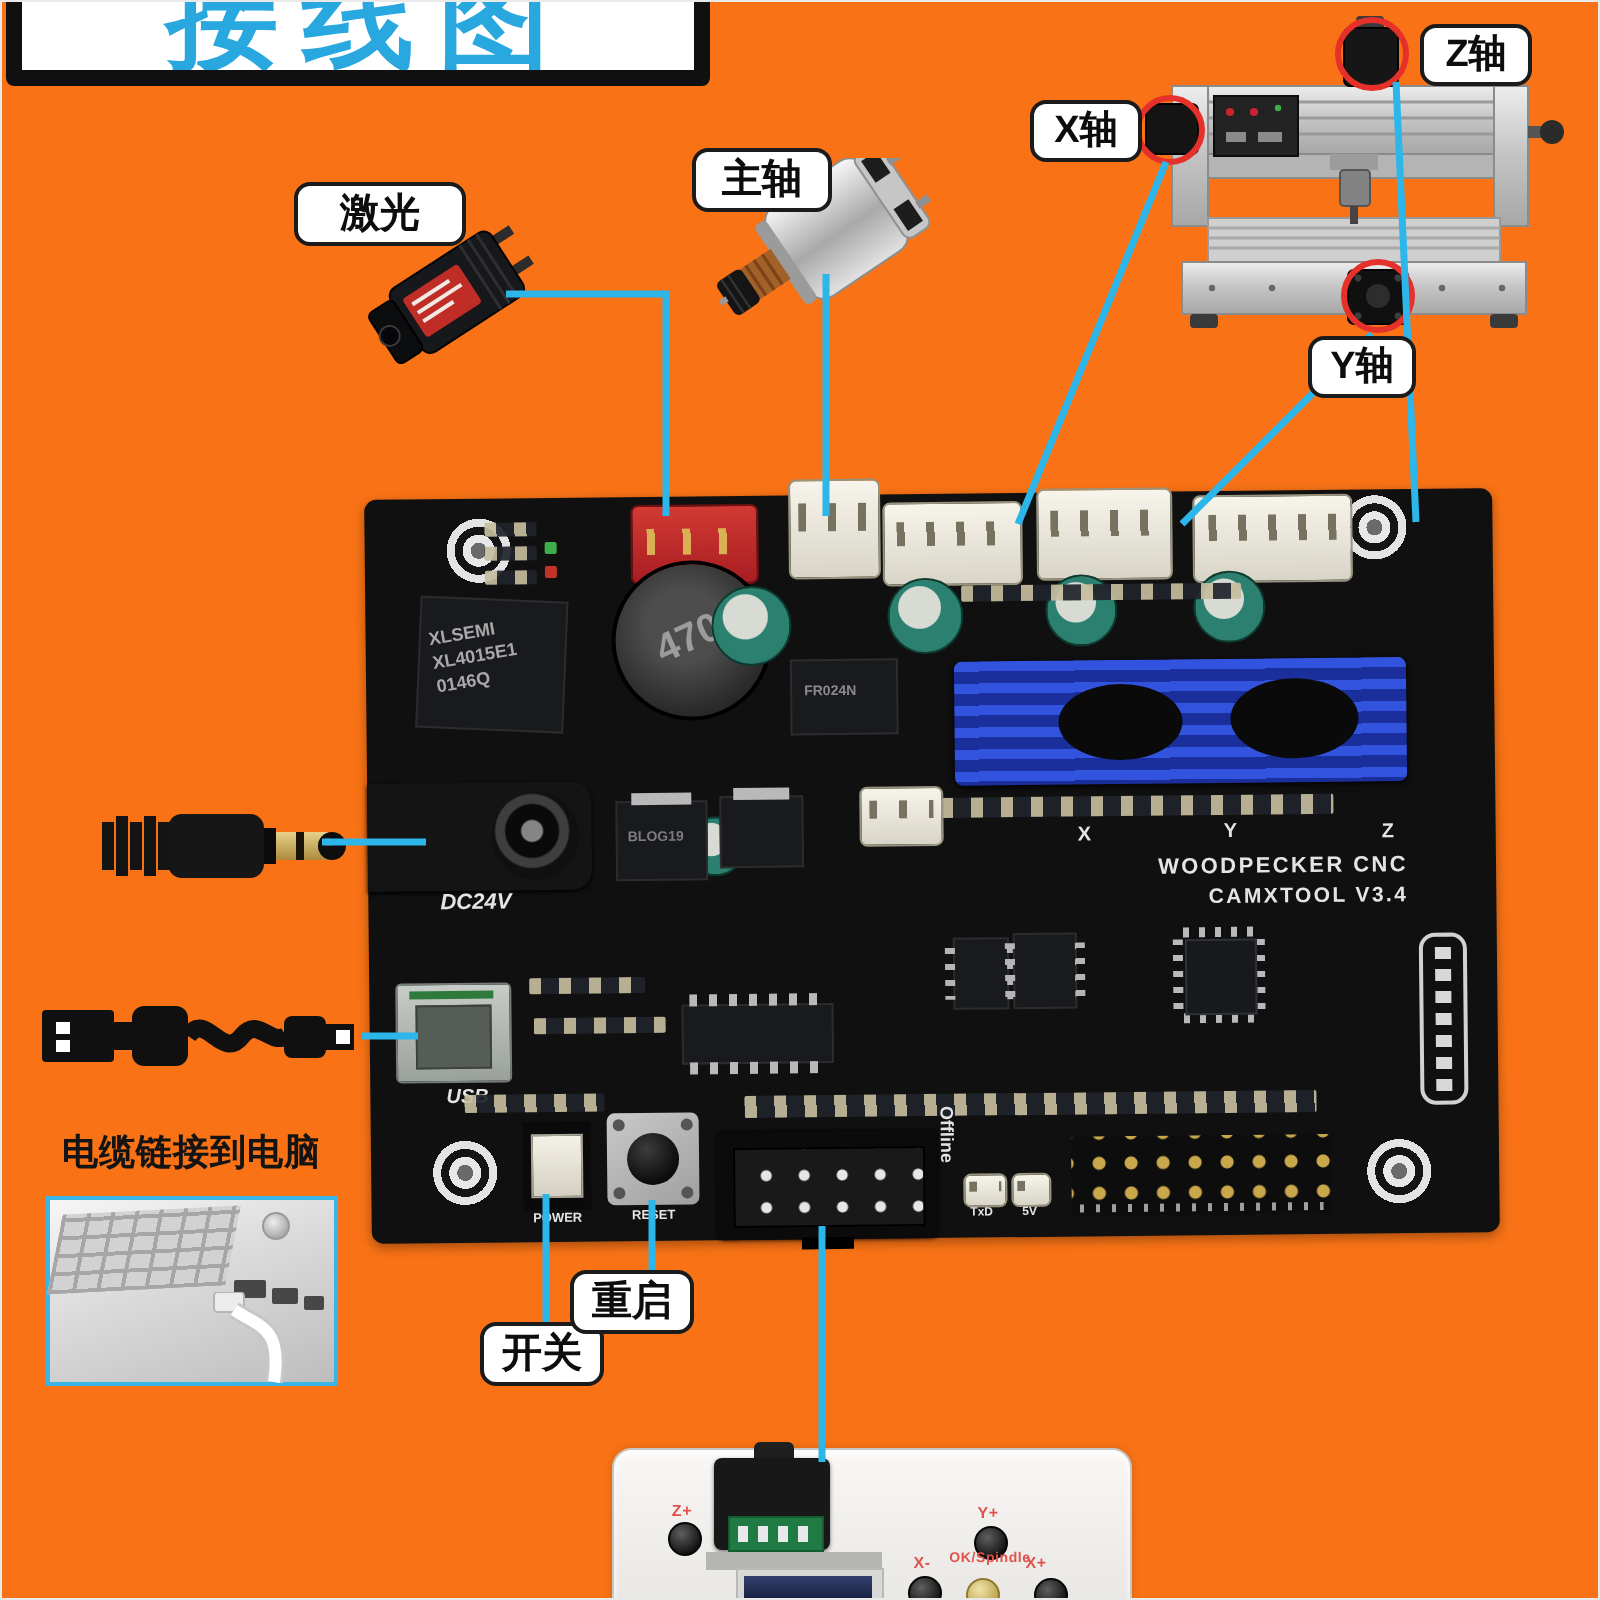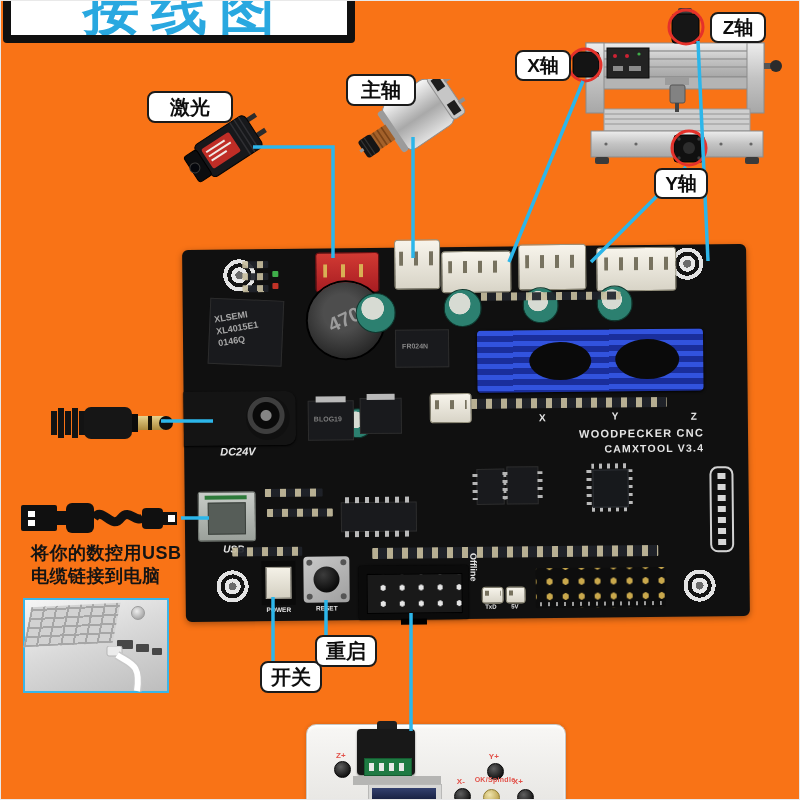--- a/index.html
+++ b/index.html
@@ -402,23 +402,22 @@
     </div>
   <div class="lb" style="left:514px;top:49px;width:52px;height:27px;font-size:19px;">
     <span>X轴</span>
     </div>
   <div class="lb" style="left:709px;top:11px;width:52px;height:27px;font-size:19px;">
     <span>Z轴</span>
     </div>
   <div class="lb" style="left:653px;top:167px;width:50px;height:27px;font-size:19px;">
     <span>Y轴</span>
     </div>
-  <div class="lb" style="left:259px;top:660px;width:58px;height:28px;">
+  <div class="lb" style="left:239px;top:660px;width:58px;height:28px;">
     <span>开关</span>
     </div>
-  <div class="lb" style="left:314px;top:634px;width:58px;height:28px;">
+  <div class="lb" style="left:284px;top:634px;width:58px;height:28px;">
     <span>重启</span>
     </div>
 
-  <div class="note" style="left:30px;top:540px;">将你的数控用USB</div>
   <div class="note" style="left:30px;top:563px;">电缆链接到电脑</div>
 
 </div>
 
 </body></html>

